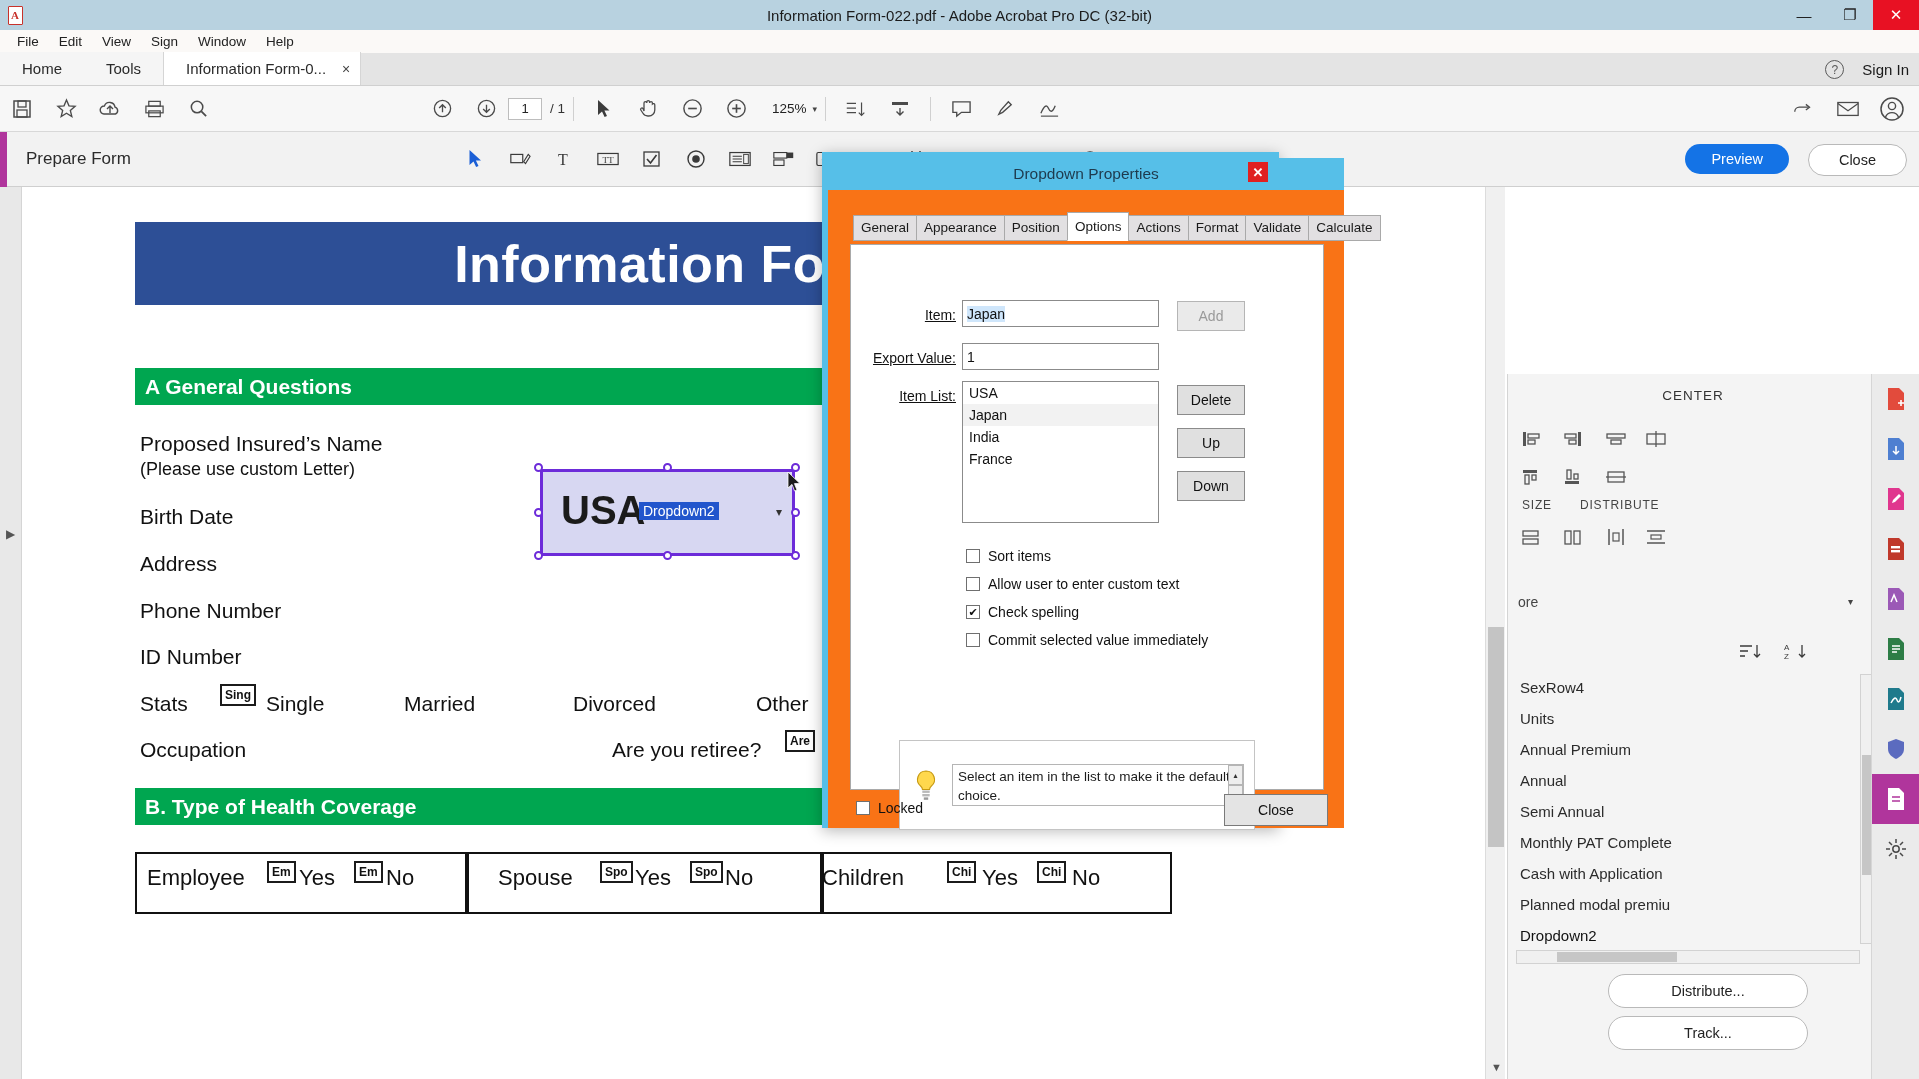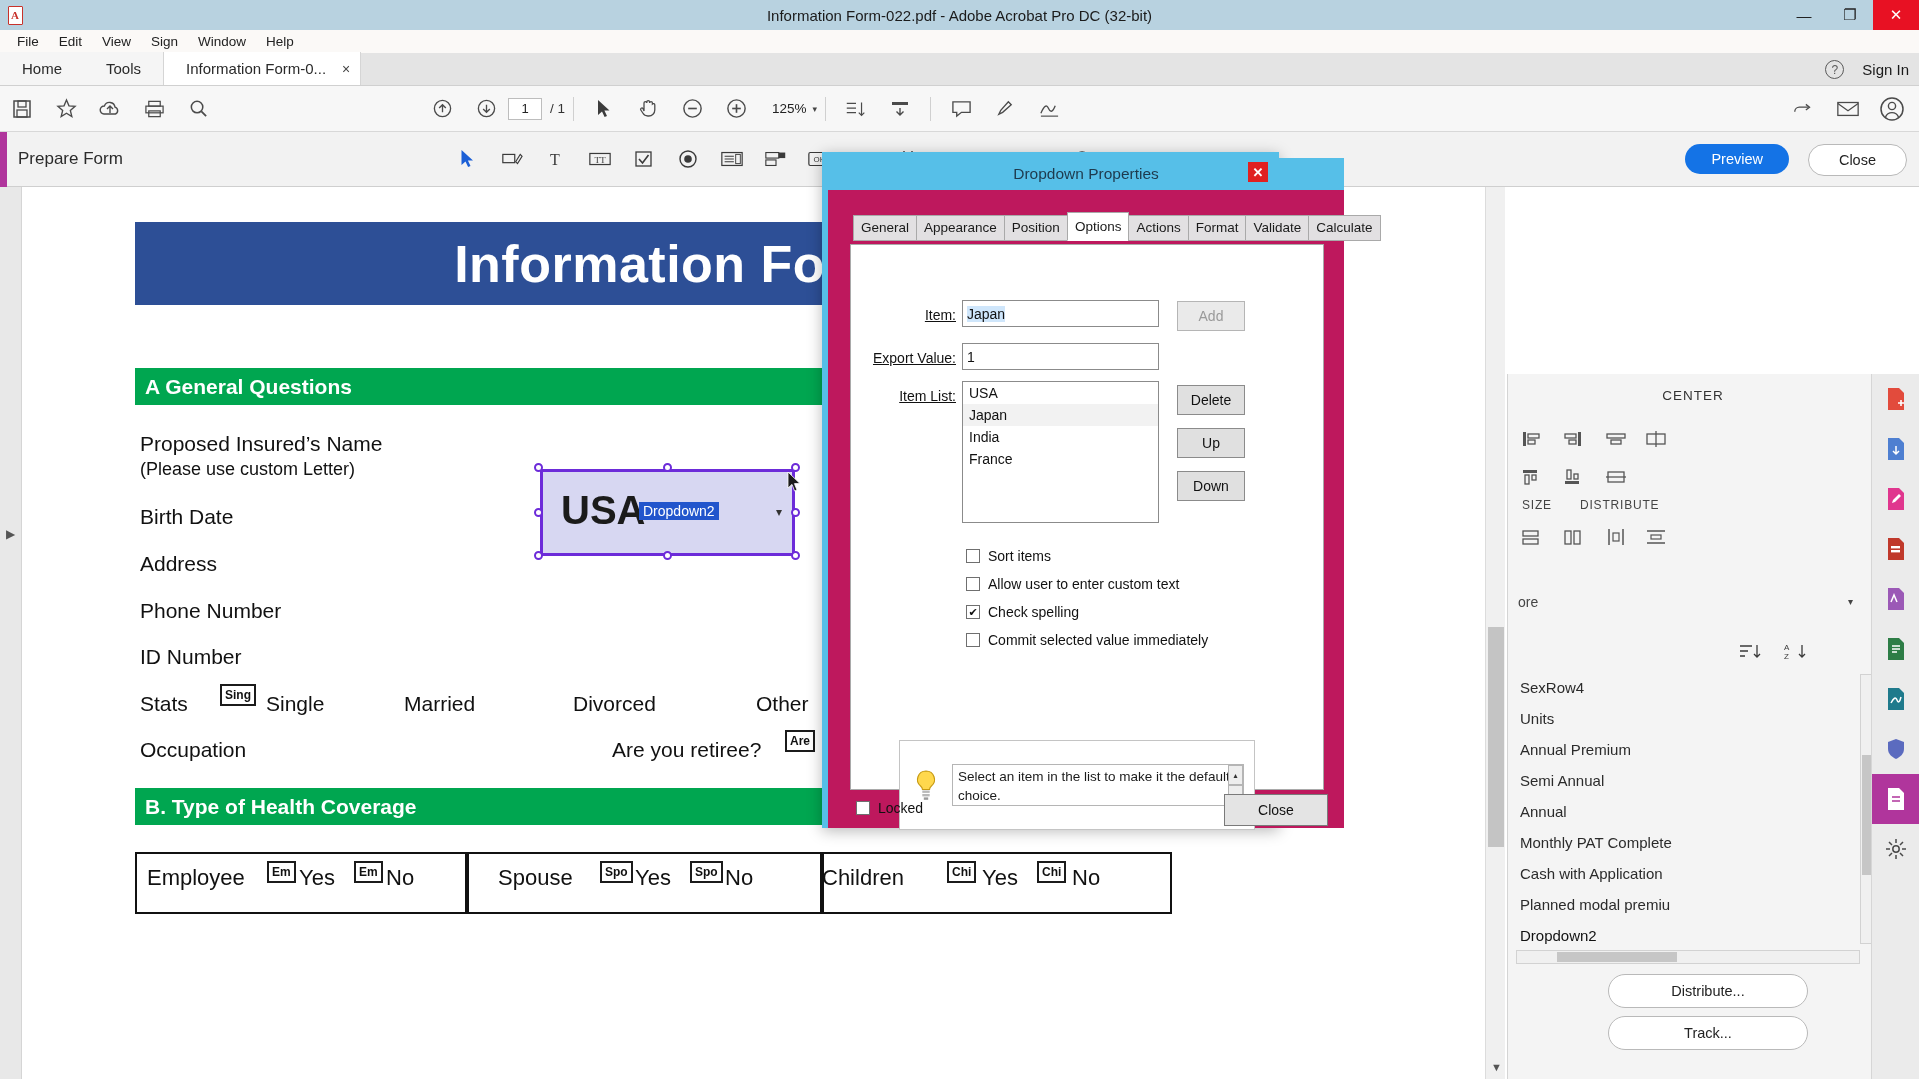--- a/index.html
+++ b/index.html
@@ -96,21 +96,21 @@
   }
   .zoom-caret { font-size: 9px; color: #444; }
 
   
   .prepbar {
     position: absolute; left: 0; top: 132px; width: 1919px; height: 55px;
     background: #f2f2f2; border-bottom: 1px solid #cfcfcf;
     display: flex; align-items: center;
   }
   .prep-accent { position: absolute; left: 0; top: 0; width: 7px; height: 55px; background: #b0359c; }
-  .prep-title { margin-left: 18px; font-size: 17px; color: #2b2b2b; }
+  .prep-title { margin-left: 26px; font-size: 17px; color: #2b2b2b; }
   .formtools { display: flex; align-items: center; margin-left: 330px; gap: 14px; }
   .ft {
     width: 30px; height: 28px; display: flex; align-items: center; justify-content: center;
     color: #3a3a3a; font-size: 15px;
   }
   .btn-preview {
     position: absolute; right: 130px; top: 12px;
     background: #1473e6; color: #fff; border-radius: 16px;
     padding: 7px 26px; font-size: 14.5px;
   }
@@ -245,21 +245,21 @@
     position: absolute; left: 0; top: 0; width: 516px; height: 32px;
     background: #56bfe8; color: #1e3a4d;
     display: flex; align-items: center; justify-content: center;
     font-size: 15.5px;
   }
   .dlg-close {
     position: absolute; right: 5px; top: 4px; width: 20px; height: 20px;
     background: #e02020; color: #fff; font-size: 13px; font-weight: bold;
     display: flex; align-items: center; justify-content: center;
   }
-  .dlg-body { position: absolute; left: 0; top: 32px; width: 516px; height: 638px; background: #be185d; }
+  .dlg-body { position: absolute; left: 0; top: 32px; width: 516px; height: 638px; background: #f97316; }
 
   .tabs { position: absolute; left: 25px; top: 22px; display: flex; align-items: flex-end; }
   .tab {
     font-size: 13.5px; color: #1a1a1a; padding: 4px 7px 5px 7px;
     background: #e2e0e2; border: 1px solid #a9a9a9; border-bottom: 1px solid #a9a9a9;
     margin-right: -1px;
   }
   .tab.active { background: #ffffff; border-bottom: 1px solid #ffffff; padding-top: 6px; padding-bottom: 6px; text-align: right; }
 
   .tabpane {
@@ -758,22 +758,22 @@
               <text x="0" y="17" font-size="8" font-family="Liberation Sans, sans-serif" fill="#3a3a3a">Z</text>
               <path d="M18 3 v12 M15 12 l3 3 l3 -3" fill="none" stroke="#3a3a3a" stroke-width="1.3"></path>
             </svg>
         </div>
       </div>
 
       <div class="fieldlist">
         <div class="fl-item">SexRow4</div>
         <div class="fl-item">Units</div>
         <div class="fl-item">Annual Premium</div>
+        <div class="fl-item">Annual</div>
         <div class="fl-item">Semi Annual</div>
-        <div class="fl-item">Annual</div>
         <div class="fl-item">Monthly PAT Complete</div>
         <div class="fl-item">Cash with Application</div>
         <div class="fl-item">Planned modal premiu</div>
         <div class="fl-item sel">Dropdown2</div>
       </div>
       <div class="fl-scroll">
         <div class="fl-thumb"></div>
       </div>
       <div class="fl-hscroll">
         <div class="fl-hthumb"></div>

